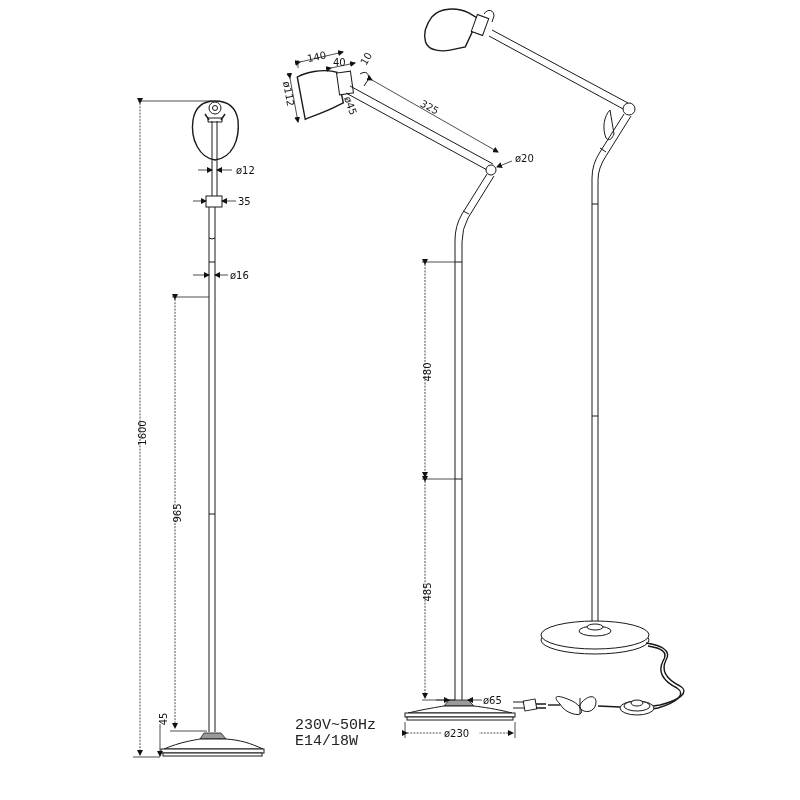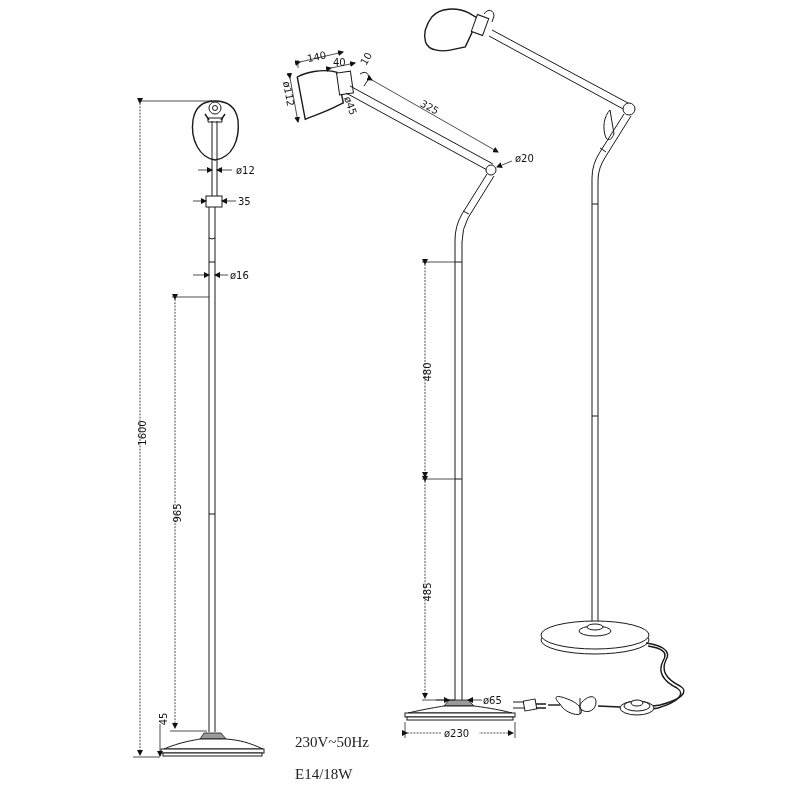--- a/index.html
+++ b/index.html
@@ -5,21 +5,21 @@
   html, body { margin:0; padding:0; background:#ffffff; }
   #canvas { position:relative; width:800px; height:800px; background:#ffffff; overflow:hidden; }
   svg { position:absolute; left:0; top:0; }
   .ln { stroke:#1a1a1a; stroke-width:1; fill:none; }
   .thk { stroke:#1a1a1a; stroke-width:1.4; fill:none; }
   .dim { stroke:#222; stroke-width:0.8; fill:none; stroke-dasharray:2 1.2; }
   .dimsolid { stroke:#222; stroke-width:0.8; fill:none; }
   .fillw { fill:#ffffff; stroke:#1a1a1a; stroke-width:1; }
   .grey { fill:#9a9a9a; stroke:#1a1a1a; stroke-width:0.8; }
   .lbl { font-family:"DejaVu Sans", sans-serif; font-size:10px; fill:#111; }
-  .spec { position:absolute; font-family:Liberation Serif, serif; font-size:15px; color:#222; line-height:16px;margin-top:16px; }
+  .spec { position:absolute; font-family:Liberation Mono, monospace; font-size:15px; color:#222; line-height:16px; }
 </style>
 </head>
 <body>
 
 <div id="canvas">
 <svg width="800" height="800" viewBox="0 0 800 800">
   <defs>
     <marker id="ar" markerWidth="6" markerHeight="6" refX="5" refY="3" orient="auto" markerUnits="userSpaceOnUse">
       <path d="M0,0 L6,3 L0,6 z" fill="#111"></path>
     </marker>
@@ -173,14 +173,14 @@
     <g>
       <rect class="fillw" x="524" y="700" width="12" height="10" transform="rotate(-10 530 705)"></rect>
       <path class="thk" d="M536,704 l10,0 M536,708 l10,0"></path>
       <line class="ln" x1="513" y1="702" x2="524" y2="702"></line>
       <line class="ln" x1="513" y1="708" x2="524" y2="708"></line>
     </g>
   </g>
 </svg>
 
 <div class="spec" style="left:295px;top:718px;">230V~50Hz</div>
-<div class="spec" style="left:295px;top:750px;">E14/18W</div>
+<div class="spec" style="left:295px;top:734px;">E14/18W</div>
 </div>
 
 </body></html>

